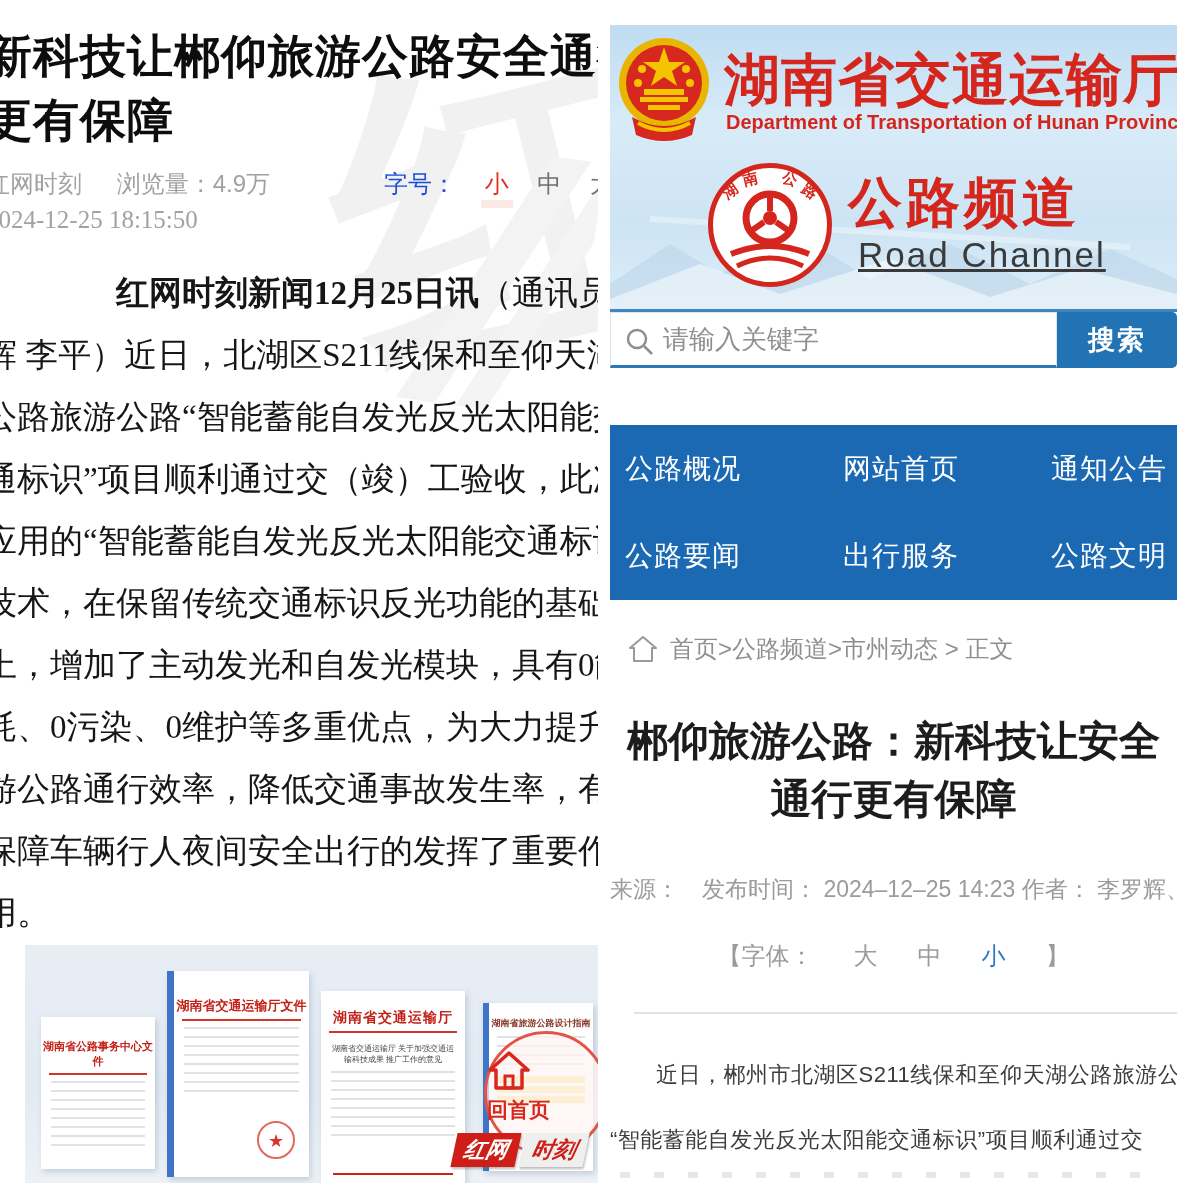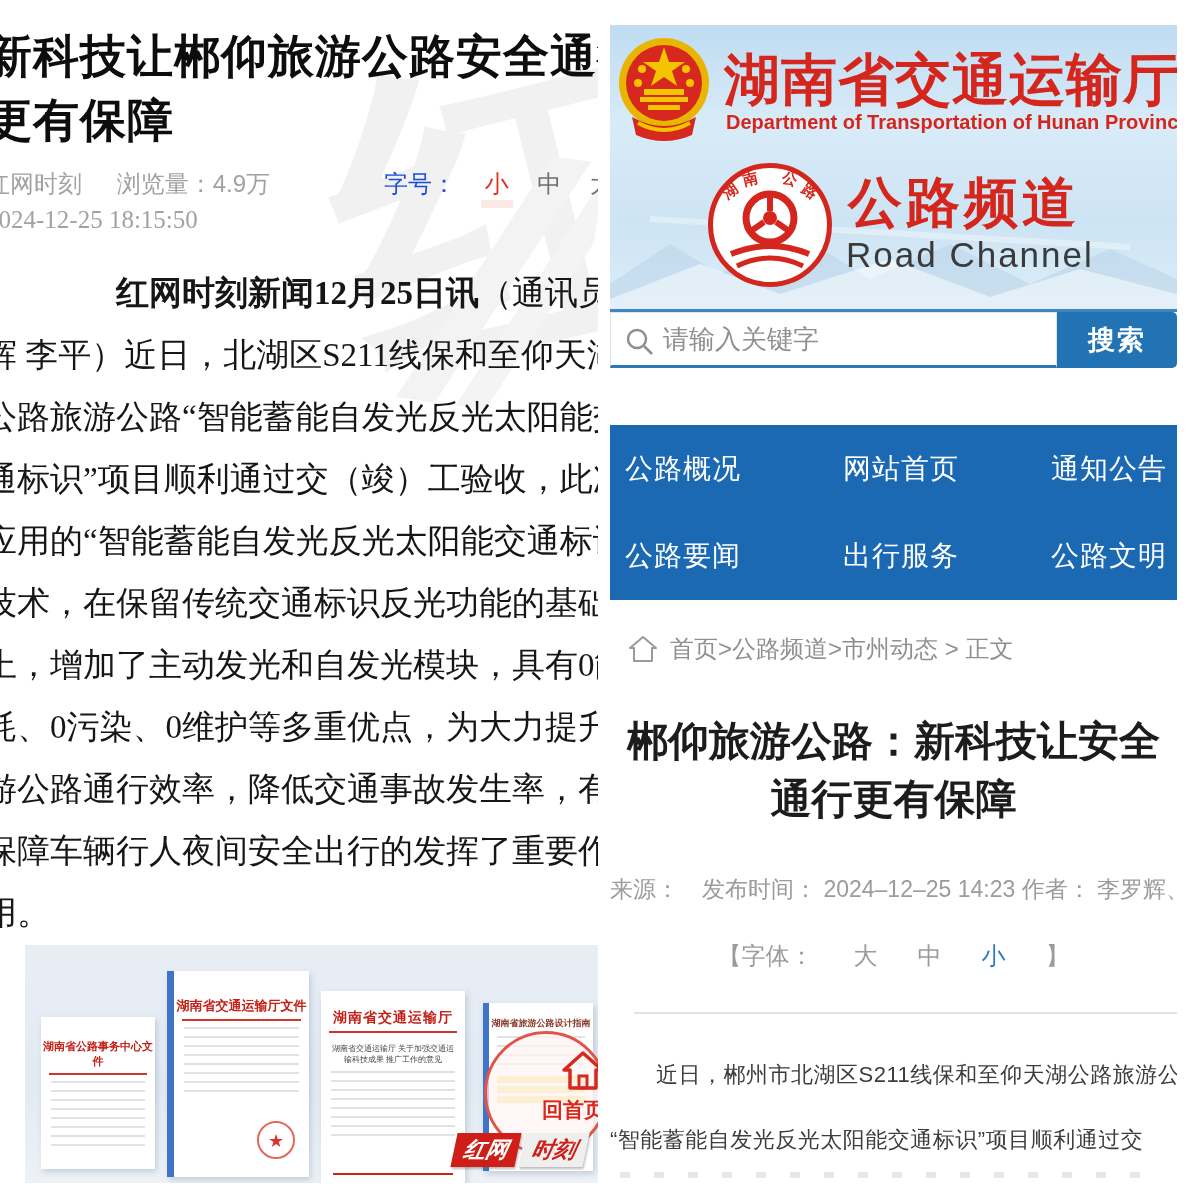--- a/index.html
+++ b/index.html
@@ -37,21 +37,21 @@
   .doc2 .dt { font-size:13px; padding-top:26px; }
   .stamp { position:absolute; right:14px; bottom:18px; width:38px; height:38px; border:2px solid #e0695c; border-radius:50%; color:#d8362a; font-size:18px; text-align:center; line-height:36px; }
   .doc3 { left:296px; top:46px; width:144px; height:198px; }
   .doc3 .dt { font-size:14px; padding-top:18px; letter-spacing:1px; }
   .doc3 .sub { font-size:8px; color:#444; text-align:center; margin-top:10px; padding:0 10px; line-height:11px; }
   .doc3 .bottomrule { position:absolute; left:12px; right:12px; bottom:14px; height:2px; background:#cc2217; }
   .doc4 { left:458px; top:58px; width:110px; height:168px; border-left:6px solid #3f74c9; }
   .doc4 .dt { font-size:9px; color:#8a3b2a; padding-top:14px; }
   .hl { margin:3px 8px; height:7px; background:#f3dd6f; opacity:.85; }
   .doc4 .doclines { height:34px; margin:6px 8px; }
-  .home-circle { position:absolute; right:-10px; top:86px; width:124px; height:124px; border:3px solid #e25448; border-radius:50%; background:rgba(255,244,243,.72); text-align:right;margin-left:32px; }
+  .home-circle { position:absolute; right:-10px; top:86px; width:124px; height:124px; border:3px solid #e25448; border-radius:50%; background:rgba(255,244,243,.72); text-align:left;margin-left:32px; }
   .home-circle svg { margin-top:16px; }
   .home-circle .hc-label { display:block; margin-top:2px; font-size:21px; font-weight:bold; color:#d8281e; }
   .rlogo { position:absolute; right:12px; bottom:16px; height:34px; white-space:nowrap; filter:drop-shadow(1px 2px 1px rgba(90,90,90,.4)); }
   .rlogo .p1, .rlogo .p2 { display:inline-block; height:34px; line-height:34px; padding:0 10px; font-size:22px; font-weight:900; font-style:italic; transform:skewX(-12deg); }
   .rlogo .p1 { background:#cf1e17; color:#ffffff; }
   .rlogo .p2 { background:#efefef; color:#cf1e17; margin-left:4px; }
 
   
   .right-panel { position:absolute; left:610px; top:0; width:567px; height:1200px; background:#fff; overflow:hidden; }
   .banner { position:absolute; left:0; top:25px; width:567px; height:287px; background:linear-gradient(180deg,#bfdcf2 0%, #d8ebf8 35%, #cde4f4 70%, #dcedf8 100%); border-bottom:3px solid #4086c2; overflow:hidden; }
@@ -59,21 +59,21 @@
   .emblem { position:absolute; left:8px; top:6px; }
   .org-cn { position:absolute; left:114px; top:18px; font-size:56px; font-weight:900; color:#d4261c; white-space:nowrap; letter-spacing:1px; }
   .org-en { position:absolute; left:116px; top:86px; font-size:20px; font-weight:bold; color:#d4261c; white-space:nowrap; }
   .seal { position:absolute; left:98px; top:138px; width:124px; height:124px; background:#ffffff; border:5px solid #d4261c; border-radius:50%; }
   .seal .sc { position:absolute; font-size:15px; font-weight:bold; color:#d4261c; }
   .seal .sc0 { left:10px; top:14px; transform:rotate(-35deg); }
   .seal .sc1 { left:30px; top:2px;  transform:rotate(-14deg); }
   .seal .sc2 { right:30px; top:2px; transform:rotate(14deg); }
   .seal .sc3 { right:10px; top:14px; transform:rotate(35deg); }
   .channel-cn { position:absolute; left:238px; top:142px; font-size:54px; font-weight:900; color:#d4261c; white-space:nowrap; letter-spacing:4px; }
-  .channel-en { position:absolute; left:236px; top:210px; font-size:35px; color:#3a3a3a; white-space:nowrap; letter-spacing:2px; }
+  .channel-en { position:absolute; left:248px; top:210px; font-size:35px; color:#3a3a3a; white-space:nowrap; letter-spacing:2px;text-decoration:underline; }
   .searchbar { position:absolute; left:0; top:312px; width:567px; height:56px; }
   .search-input { position:absolute; left:0; top:0; width:447px; height:56px; background:#fff; border:1px solid #d8e4ef; border-bottom:3px solid #2c79b7; padding:0 10px 0 52px; font-size:26px; color:#444; outline:none; }
   .search-input::placeholder { color:#8f8f8f; }
   .mag { position:absolute; left:14px; top:14px; }
   .search-btn { position:absolute; left:447px; top:0; width:120px; height:56px; background:#2173b4; color:#ffffff; font-size:27px; font-weight:bold; border:none; border-radius:0 5px 5px 0; letter-spacing:2px; }
   .navgrid { position:absolute; left:0; top:425px; width:567px; height:175px; background:#1b69b2; display:grid; grid-template-columns:218px 208px 1fr; grid-template-rows:1fr 1fr; align-items:center; padding-left:15px; }
   .nav-item { color:#ffffff; font-size:28px; letter-spacing:1px; }
   .crumbs { position:absolute; left:18px; top:632px; height:34px; display:flex; align-items:center; color:#8f8f8f; font-size:24px; }
   .crumbs svg { margin-right:12px; }
   .r-title { position:absolute; left:4px; top:712px; width:559px; text-align:center; font-size:41px; line-height:58px; font-weight:900; color:#1c1c1c; }

